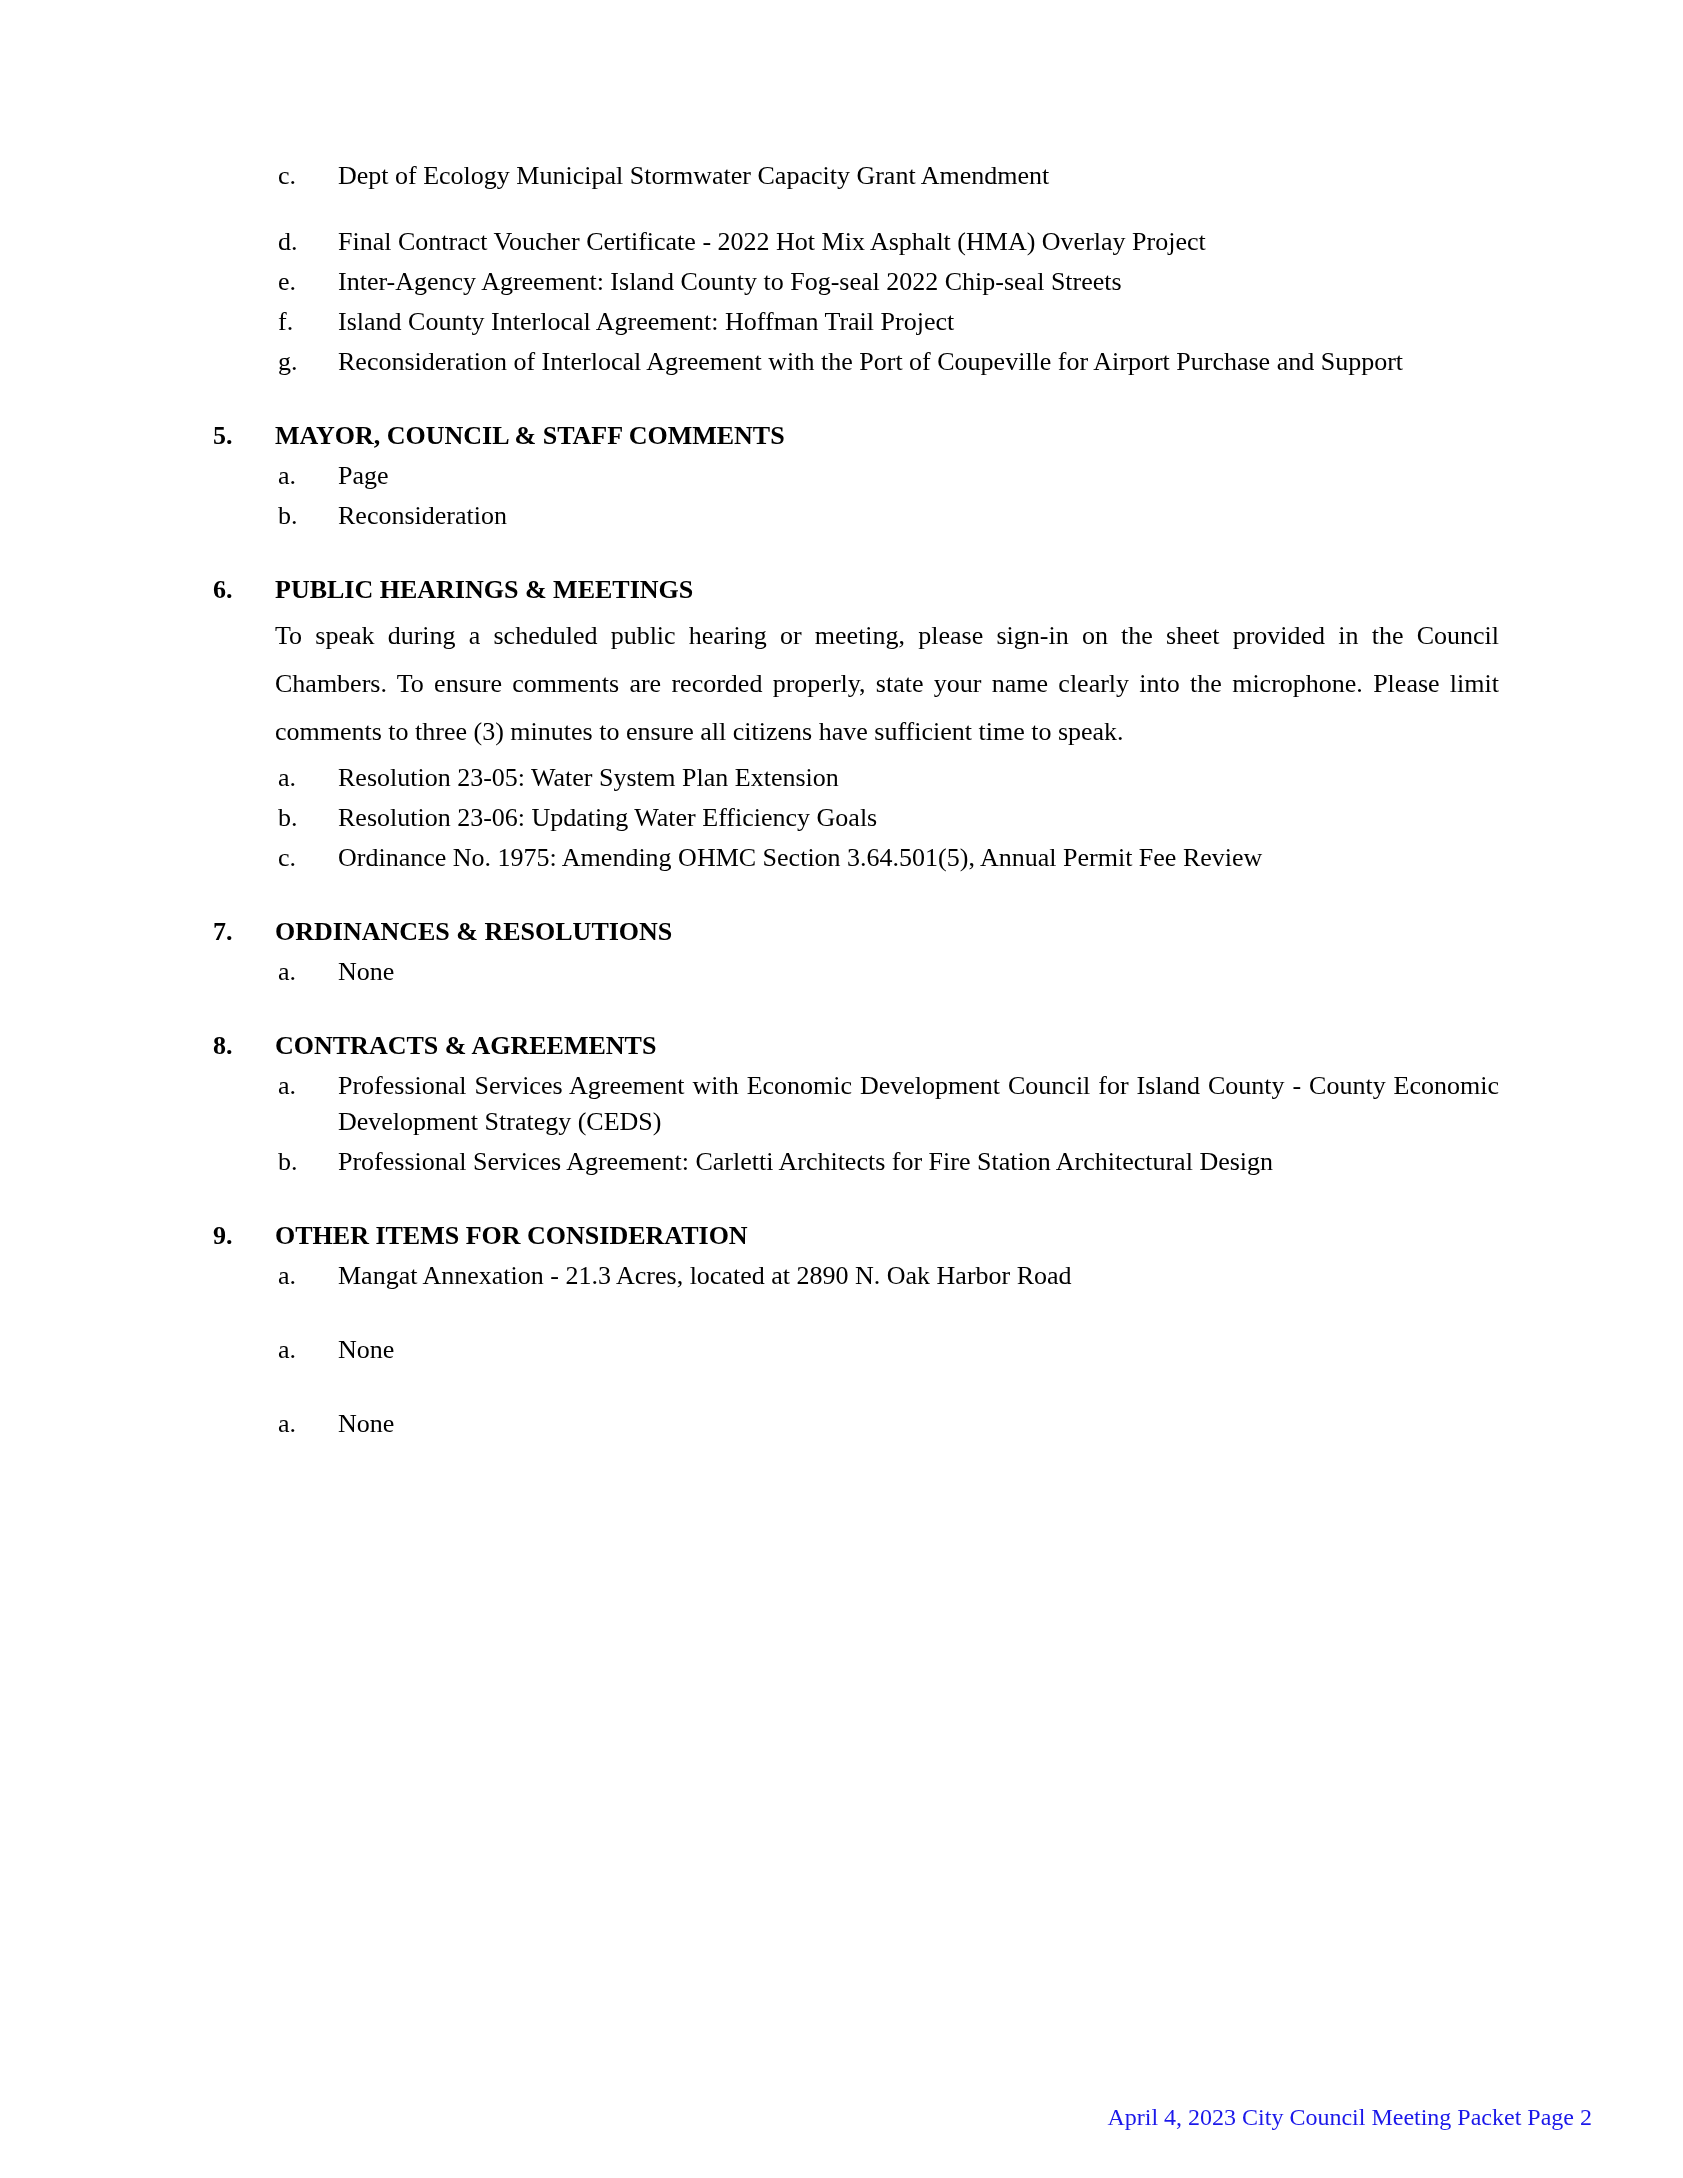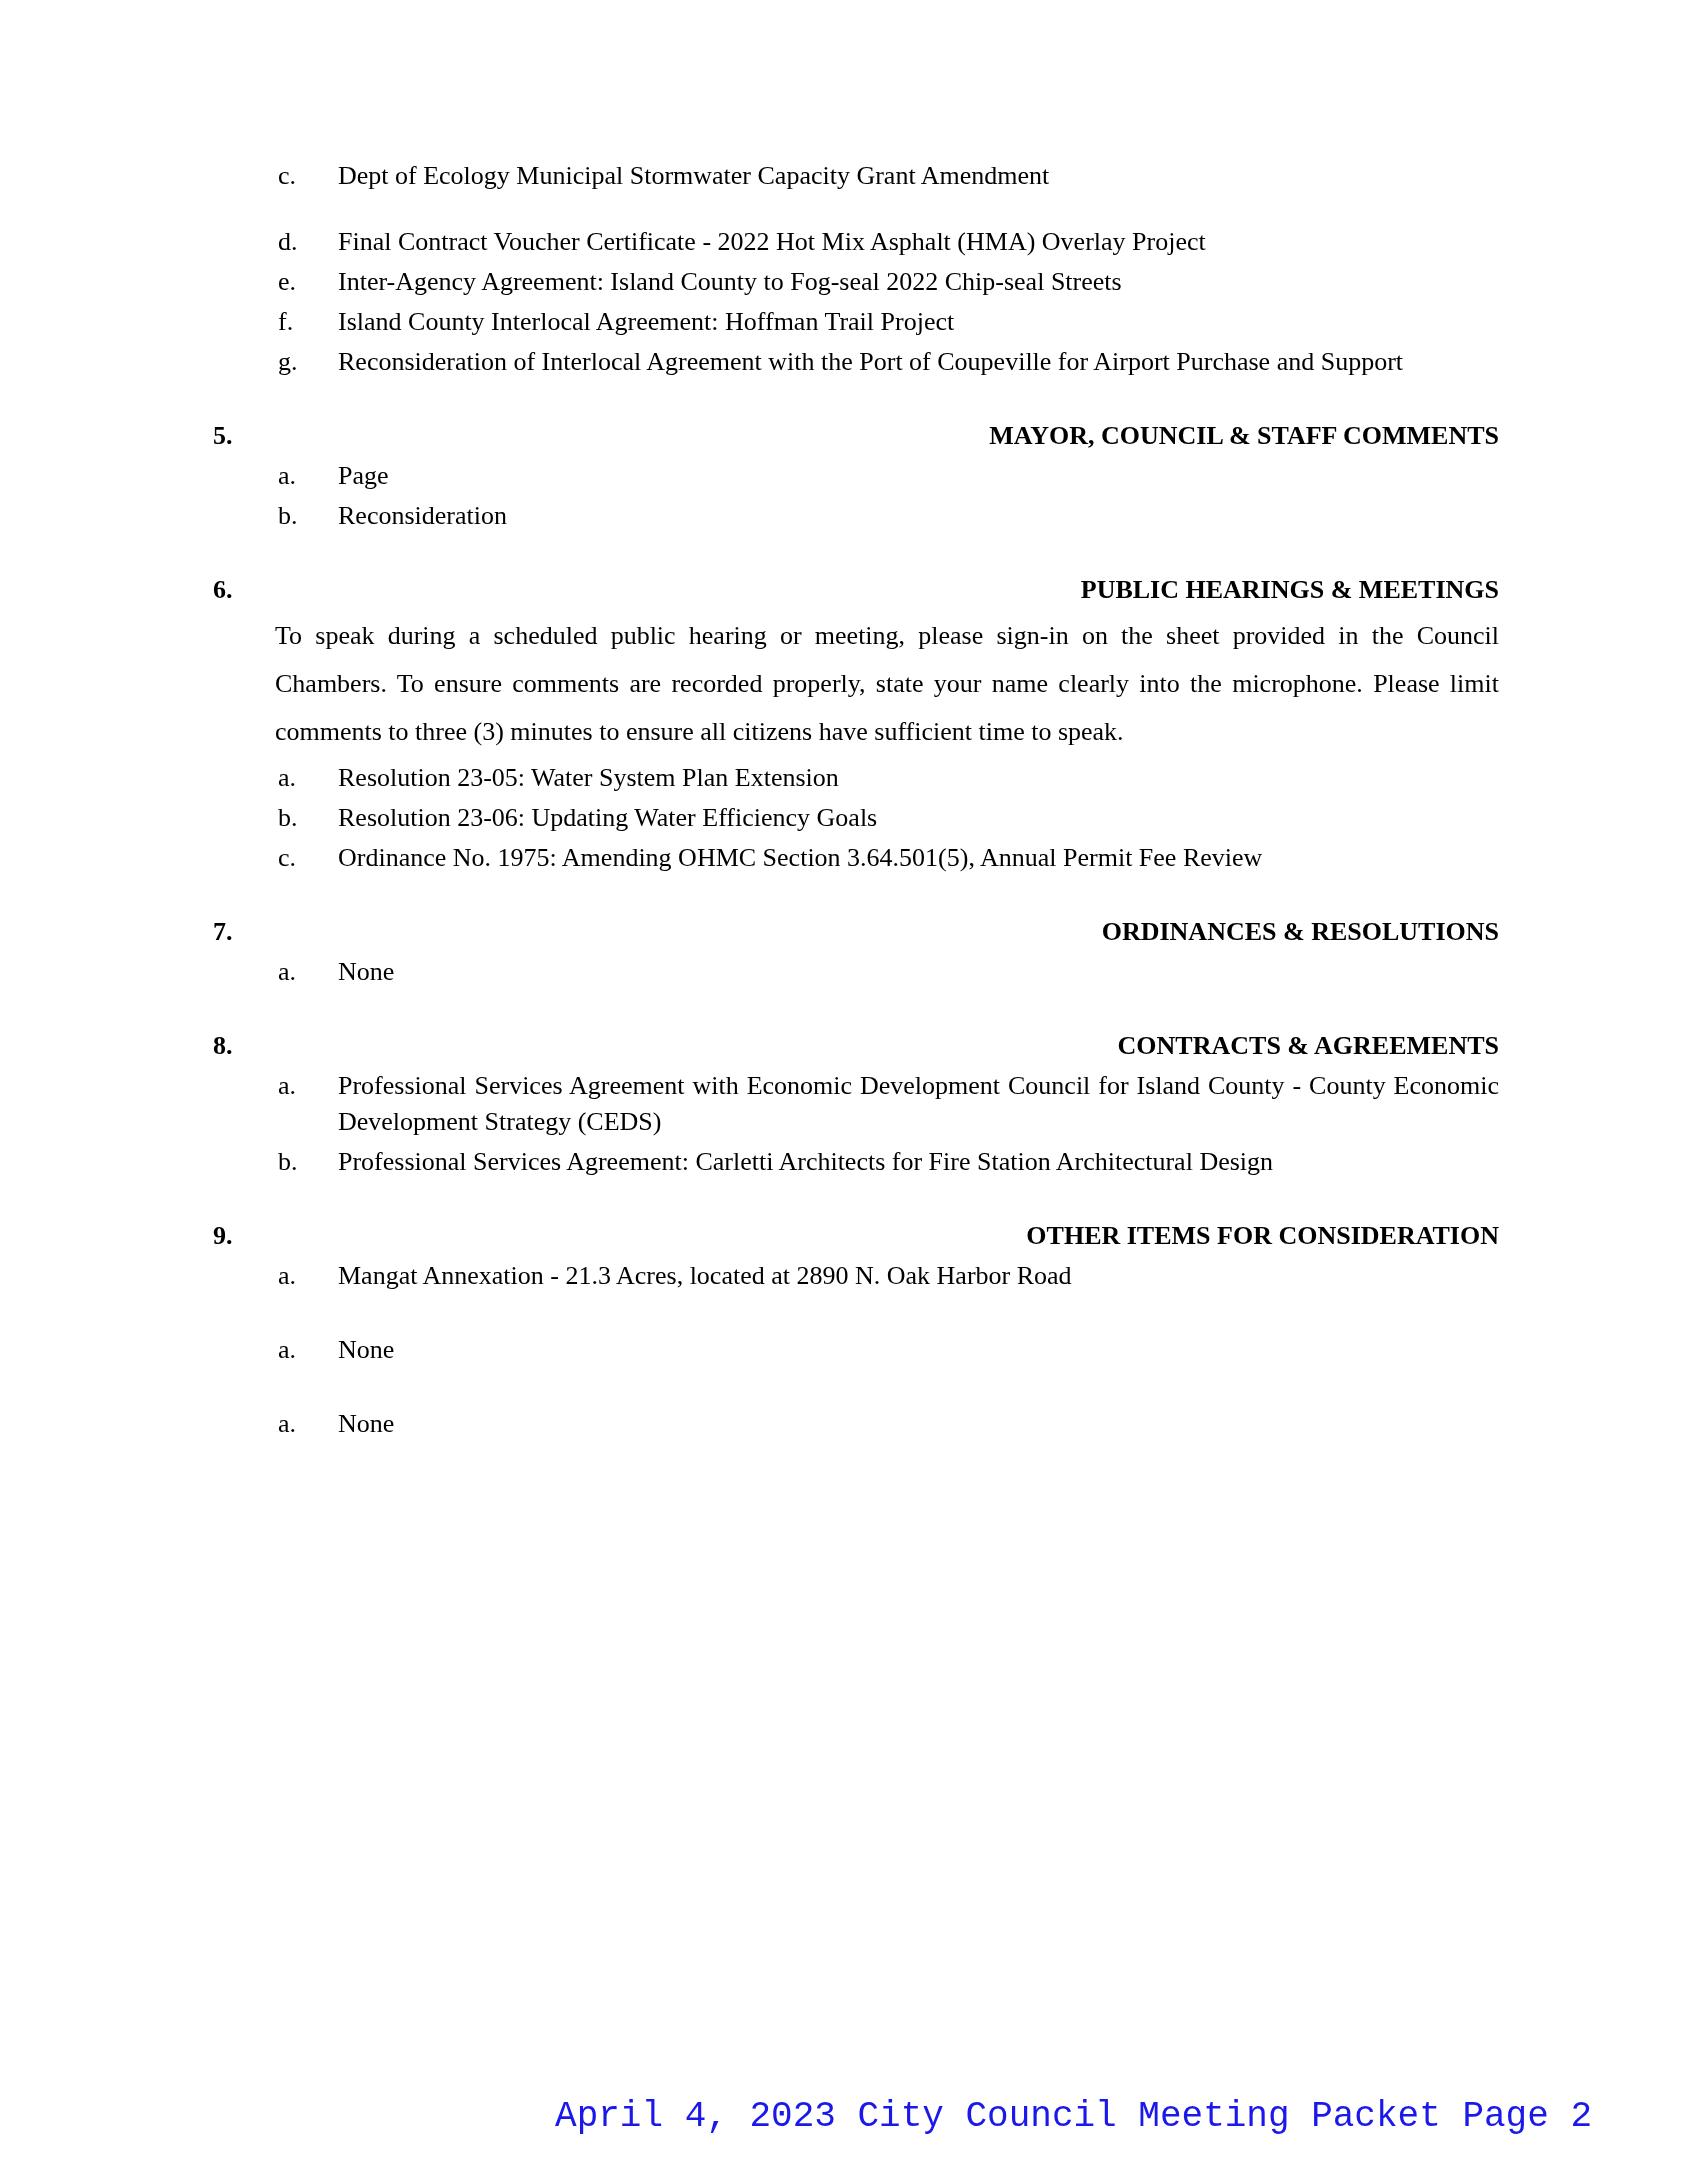--- a/index.html
+++ b/index.html
@@ -18,32 +18,32 @@
   .item-row { display: flex; margin: 4px 184px 0 278px; line-height: 36px; }
   .item-letter { flex: 0 0 60px; }
   .item-text { flex: 1; text-align: justify; }
   
   .pre .item-row:nth-child(2) { margin-top: 30px; }
 
   
   .section { margin-top: 38px; }
   .section-head { display: flex; margin: 0 184px 0 213px; line-height: 36px; font-weight: bold; }
   .section-number { flex: 0 0 62px; }
-  .section-title { flex: 1; text-align: right; }
+  .section-title { flex: 1; }
 
   
   .section-intro { margin: 4px 184px 0 275px; line-height: 48px; text-align: justify; }
 
   .adjourn { margin: 34px 0 0 156px; font-weight: bold; line-height: 36px; }
 
   .footer {
     position: absolute;
     top: 2102px; right: 91px;
-    font-family: Liberation Mono, monospace;
-    font-size: 36px; line-height: 30px;
+    font-family: Liberation Serif, serif;
+    font-size: 24px; line-height: 30px;
     white-space: nowrap;
   }
 </style>
 </head>
 <body>
 
 <div class="page">
   <div class="content">
     <div class="item-list pre">
         <div class="item-row">

